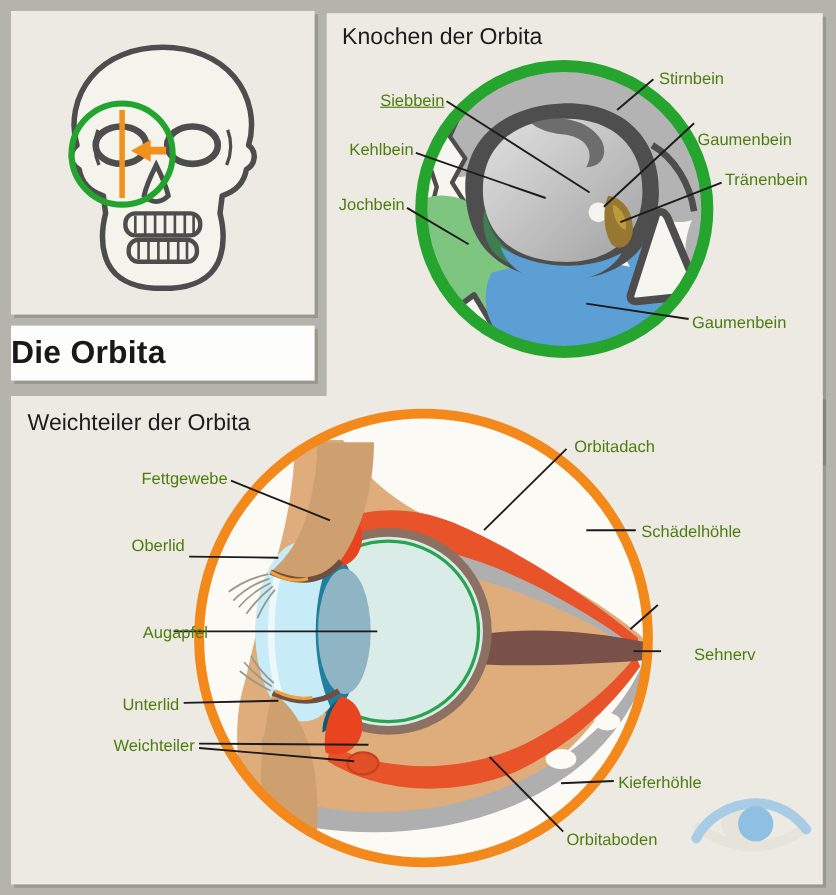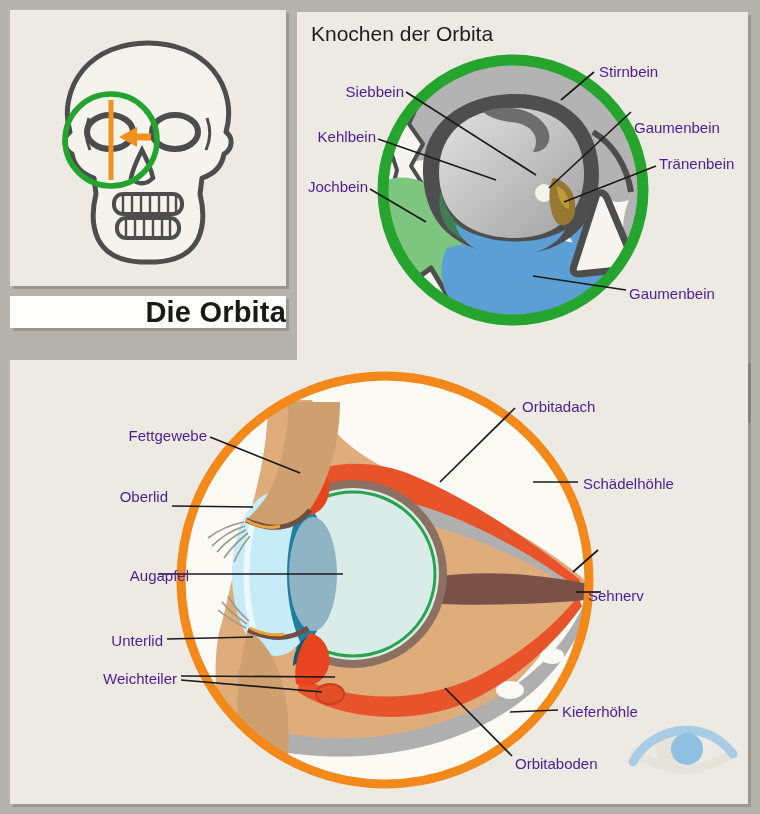--- a/index.html
+++ b/index.html
@@ -5,52 +5,52 @@
   html,body{margin:0;padding:0;}
   body{
     width:760px;height:814px;position:relative;
     background:#b5b4ac;
     font-family:"Liberation Sans",sans-serif;
     color:#1b1b1b;overflow:hidden;
   }
   .panel{position:absolute;background:#eceae2;box-shadow:3px 3px 0 rgba(80,80,70,0.28);}
   #skull-panel{left:10px;top:10px;width:276px;height:276px;}
   #main-title-bar{
-    position:absolute;left:10px;top:296px;width:276px;height:32px;
+    position:absolute;left:10px;top:296px;width:276px;height:50px;
     background:#fdfdfb;box-shadow:3px 3px 0 rgba(80,80,70,0.28);
-    display:flex;align-items:center;justify-content:flex-end;
+    display:flex;align-items:center;justify-content:flex-start;
     font-size:29px;font-weight:bold;color:#191919;letter-spacing:0.2px;
   }
   #bones-panel{left:297px;top:12px;width:451px;height:408px;}
   #soft-panel{left:10px;top:360px;width:738px;height:444px;}
   .panel-title{position:absolute;font-size:21px;color:#1d1d1d;white-space:nowrap;}
   #bones-title{left:14px;top:10px;}
   #soft-title{left:15px;top:13px;}
   .diagram-svg{position:absolute;left:0;top:0;}
-  .lbl{position:absolute;font-size:15px;line-height:1.16;color:#4c1d95;white-space:nowrap;}
+  .lbl{position:absolute;font-size:15px;line-height:1.16;color:#4d7c0f;white-space:nowrap;}
   .lbl.r{text-align:right;}
   .lbl.wrap{white-space:normal;width:150px;}
   
   #lbl-stirnbein{left:302px;top:51px;}
-  #lbl-siebbein{right:344px;top:71px;}
+  #lbl-siebbein{right:344px;top:71px;text-decoration:underline;}
   #lbl-gaumenbein{left:337px;top:89px;margin-top:18px;}
   #lbl-kehlbein{right:372px;top:116px;}
   #lbl-traenenbein{left:362px;top:143px;}
   #lbl-jochbein{right:380px;top:166px;}
   #lbl-oberkiefer{left:332px;top:273px;}
   
   #lbl-fettgewebe{right:541px;top:67px;}
   #lbl-oberlid{right:580px;top:128px;}
   #lbl-augapfel{right:559px;top:207px;}
   #lbl-unterlid{right:585px;top:272px;}
   #lbl-augenmuskeln{right:571px;top:310px;}
   #lbl-orbitadach{left:512px;top:38px;}
   #lbl-schaedelhoehle{left:573px;top:115px;}
   #lbl-sehnervenkanal{left:593px;top:170px;}
-  #lbl-sehnerv{left:578px;top:227px;}
+  #lbl-sehnerv{left:621px;top:227px;}
   #lbl-kieferhoehle{left:552px;top:343px;}
   #lbl-orbitaboden{left:505px;top:395px;}
   
   #logo{position:absolute;left:617px;top:360px;width:120px;height:80px;}
   #logo-text{
     position:absolute;left:2px;top:60px;font-size:19px;font-weight:bold;
     letter-spacing:0.5px;white-space:nowrap;
   }
   #logo-text .blick{color:#a7c9e5;}
   #logo-text .check{color:#dddcd3;}
@@ -249,20 +249,21 @@
       <line x1="171" y1="316" x2="325" y2="317"></line>
       <line x1="171" y1="320" x2="312" y2="332"></line>
       <line x1="505" y1="48" x2="430" y2="122"></line>
       <line x1="568" y1="122" x2="523" y2="122"></line>
       <line x1="588" y1="190" x2="563" y2="212"></line>
       <line x1="591" y1="232" x2="566" y2="232"></line>
       <line x1="548" y1="350" x2="500" y2="352"></line>
       <line x1="502" y1="396" x2="435" y2="328"></line>
     </g>
   </svg>
+  <div class="panel-title" id="soft-title">Weichteiler der Orbita</div>
   <div class="lbl r" id="lbl-fettgewebe">Fettgewebe</div>
   <div class="lbl r" id="lbl-oberlid">Oberlid</div>
   <div class="lbl r" id="lbl-augapfel">Augapfel</div>
   <div class="lbl r" id="lbl-unterlid">Unterlid</div>
   <div class="lbl r" id="lbl-augenmuskeln">Weichteiler</div>
   <div class="lbl" id="lbl-orbitadach">Orbitadach</div>
   <div class="lbl" id="lbl-schaedelhoehle">Schädelhöhle</div>
   <div class="lbl" id="lbl-sehnerv">Sehnerv</div>
   <div class="lbl" id="lbl-kieferhoehle">Kieferhöhle</div>
   <div class="lbl" id="lbl-orbitaboden">Orbitaboden</div>

